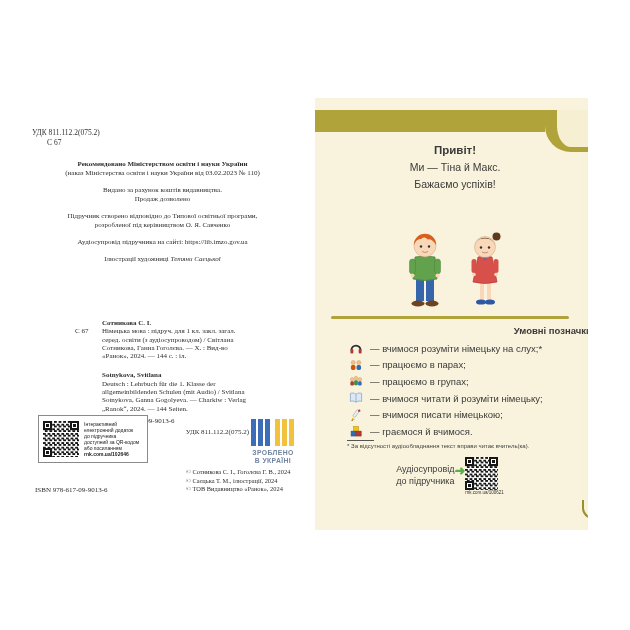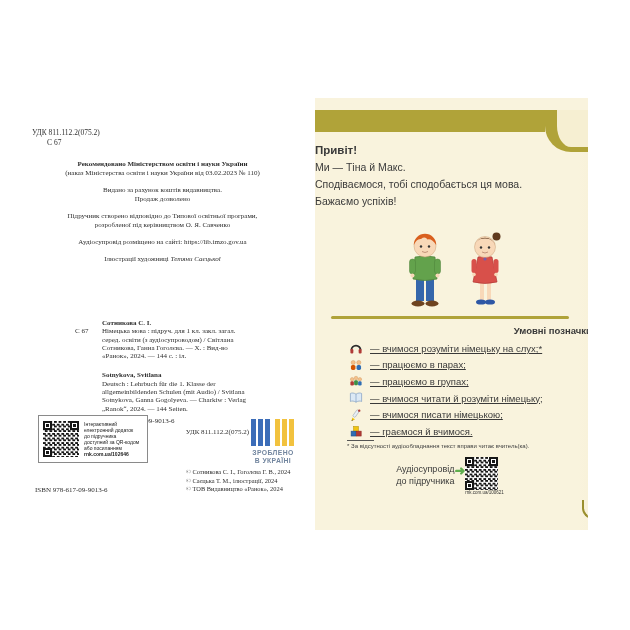--- a/index.html
+++ b/index.html
@@ -35,29 +35,29 @@
   .bar{width:5px;height:27px;margin-right:2px;}
   .bar.b1{background:#3c6db8}.bar.y1{background:#f2c23e}
   .bar.gap{margin-left:3px;}
   .madein .t{font-size:6.8px;line-height:8.2px;color:#72869f;letter-spacing:0.4px;margin-top:3px;font-weight:bold;}
   .copyright{left:176px;top:370px;font-size:6.4px;line-height:8.6px;}
   .isbn-bottom{left:25px;top:388px;font-size:7px;}
   
   .banner{position:absolute;left:0;top:12px;width:230px;height:22px;background:#b0a339;}
   .corner{position:absolute;left:230px;right:0;top:12px;height:42px;background:#f6efd2;border-left:12px solid #b0a339;border-bottom:5px solid #b0a339;border-bottom-left-radius:26px;box-sizing:border-box;}
   .edge-fade{position:absolute;top:54px;right:0;bottom:0;width:42px;background:linear-gradient(to right,rgba(246,239,210,0),#f5eed0);pointer-events:none;}
-  .greeting{position:absolute;left:0;width:280px;top:44px;font-size:10.5px;line-height:17px;}
+  .greeting{position:absolute;left:0;width:280px;top:44px;text-align:center;font-size:10.5px;line-height:17px;}
   .greeting .title{font-size:11.5px;font-weight:bold;}
   .chars{position:absolute;left:0;width:280px;top:128px;display:flex;justify-content:center;}
   .divider{position:absolute;left:16px;top:218px;width:238px;height:2.5px;background:#b0a339;border-radius:2px;}
   .legend-title{position:absolute;left:8px;width:272px;top:227px;text-align:right;font-weight:bold;font-size:9.5px;}
   .legend{position:absolute;left:34px;top:242px;}
   .legend .li{display:flex;align-items:center;height:16.6px;}
   .legend .ico{width:14px;height:14px;margin-right:7px;flex:none;}
-  .legend .tx{font-size:9.5px;white-space:nowrap;text-decoration:underline;}
+  .legend .tx{font-size:9.5px;white-space:nowrap;}
   .fn-rule{position:absolute;left:32px;top:342px;width:27px;height:1px;background:#555;}
   .footnote{position:absolute;left:32px;top:345px;font-size:6px;color:#3f3f3f;}
   .audio{position:absolute;left:0;width:270px;top:359px;display:flex;justify-content:center;align-items:flex-start;}
   .audio .lbl{text-align:right;font-size:9px;line-height:11.5px;margin-top:7px;}
   .audio .arrow{color:#5fae4e;font-size:13px;font-weight:bold;margin-top:7px;line-height:13px;}
   .audio .qrcol{text-align:center;}
   .audio .qurl{font-size:4.5px;line-height:6px;color:#333;}
   .pagetab{position:absolute;left:273px;top:396px;width:19px;height:21px;background:#fff;border-radius:5px;display:flex;align-items:center;justify-content:center;font-weight:bold;font-size:9px;color:#222;}
   .pagetab::before{content:"";position:absolute;left:-6px;bottom:-4px;width:15px;height:17px;border-left:2.5px solid #9a8f2e;border-bottom:2.5px solid #9a8f2e;border-bottom-left-radius:11px;}
 </style>
@@ -80,21 +80,21 @@
       </div>
       <div class="blk">
         <div>Видано за рахунок коштів видавництва.</div>
         <div>Продаж дозволено</div>
       </div>
       <div class="blk">
         <div>Підручник створено відповідно до Типової освітньої програми,</div>
         <div>розробленої під керівництвом О. Я. Савченко</div>
       </div>
       <div class="blk">
-        <div>Аудіосупровід розміщено на сайті: https://lib.imzo.gov.ua</div>
+        <div>Аудіосупровід підручника на сайті: https://lib.imzo.gov.ua</div>
       </div>
       <div class="blk">
         <span>Ілюстрації художниці</span>
         <span class="i">Тетяни Саєцької</span>
       </div>
     </div>
 
     <div class="pl-block bib">
       <div class="author">Сотникова С. І.</div>
       <div class="row">
@@ -150,21 +150,20 @@
   </div>
 
   <div class="page page-right">
     <div class="edge-fade"></div>
     <div class="banner"></div>
     <div class="corner"></div>
 
     <div class="greeting">
       <div class="title">Привіт!</div>
       <div>Ми — Тіна й Макс.</div>
-      <div>Сподіваємося, тобі сподобається ця мова.</div>
       <div>Бажаємо успіхів!</div>
     </div>
 
     <div class="chars">
       <svg viewBox="0 0 150 88" width="150" height="88">
         <g>
           <rect x="36" y="53" width="8" height="22" fill="#3566ab"></rect>
           <rect x="46" y="53" width="8" height="22" fill="#3566ab"></rect>
           <ellipse cx="38" cy="77.5" rx="6.5" ry="3" fill="#6e431f"></ellipse>
           <ellipse cx="52" cy="77.5" rx="6.5" ry="3" fill="#6e431f"></ellipse>

